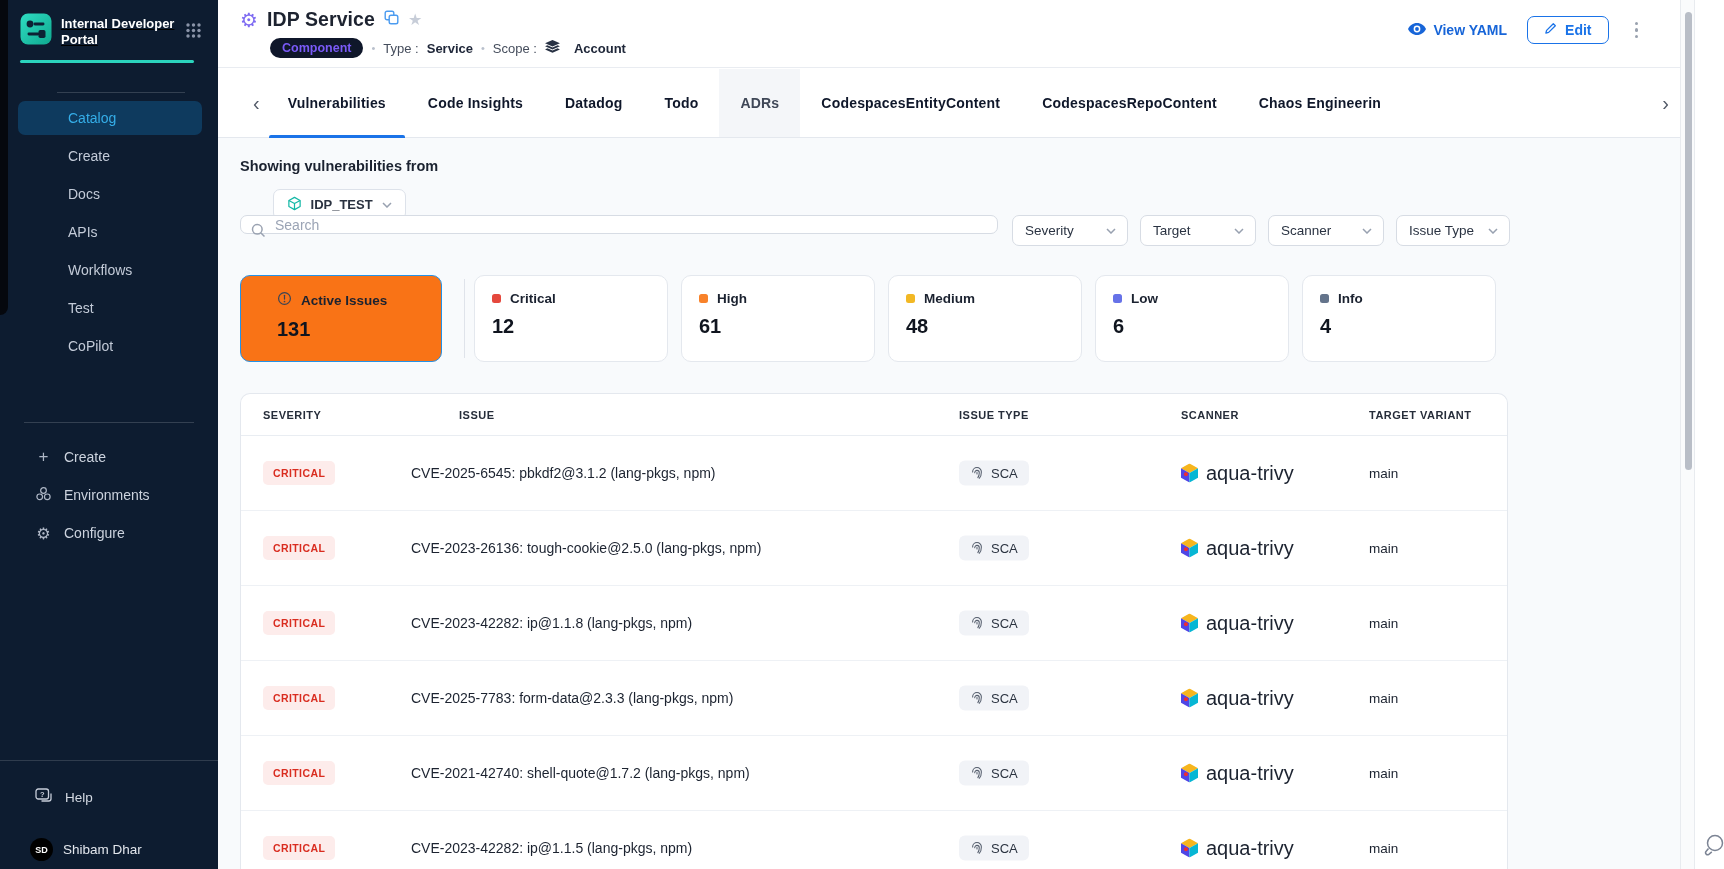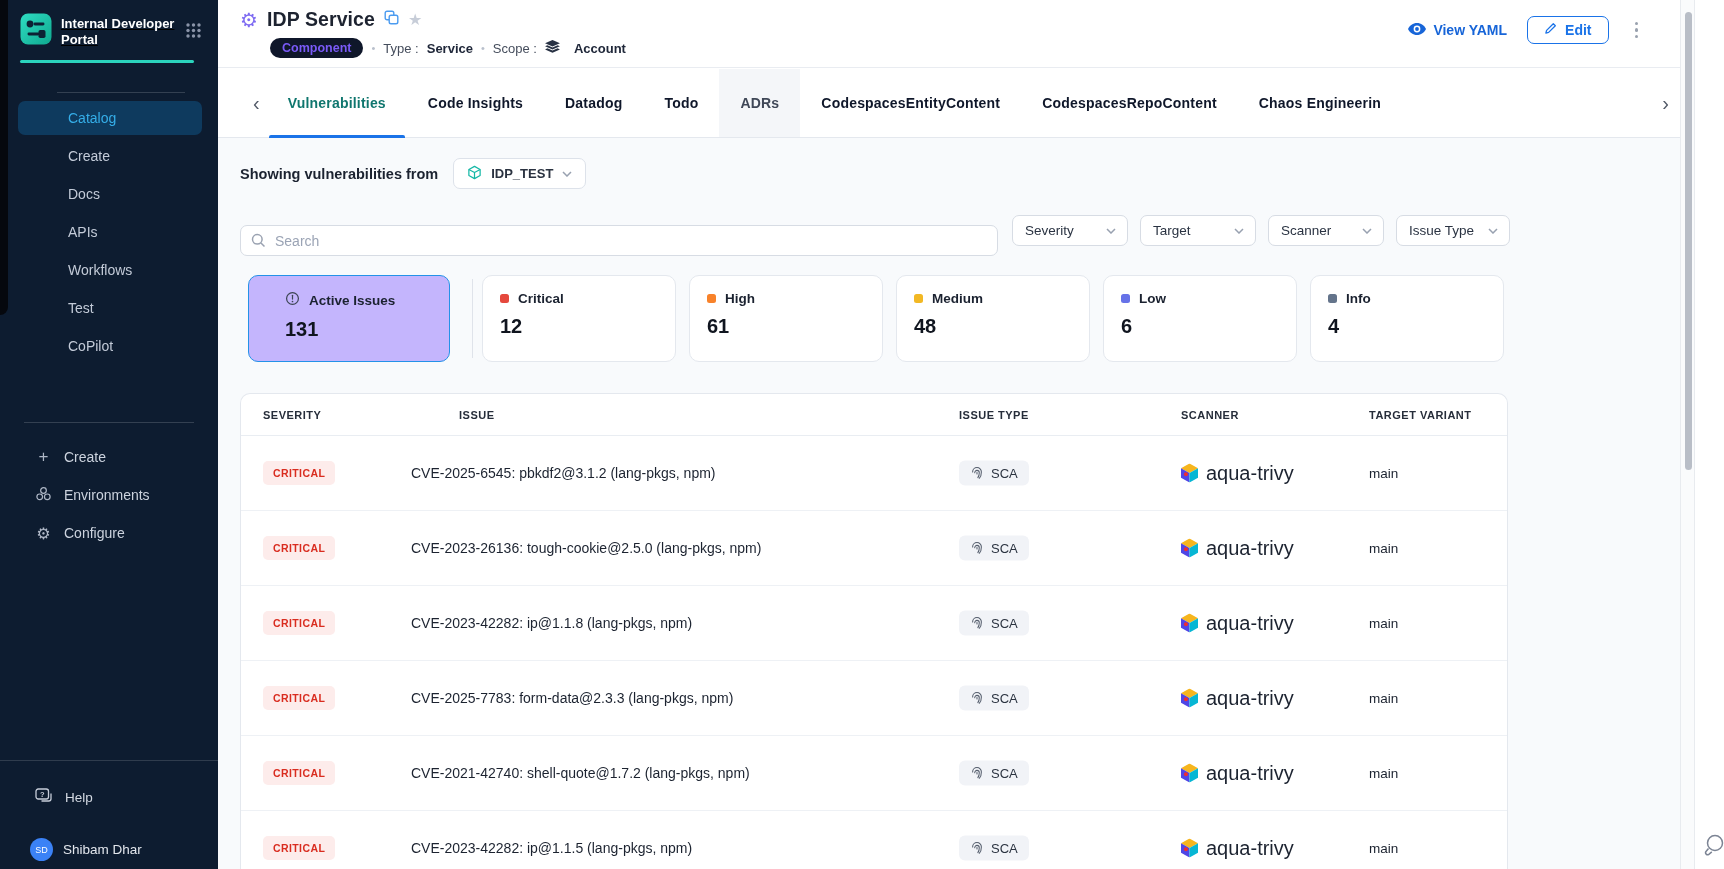--- a/index.html
+++ b/index.html
@@ -19,21 +19,21 @@
   .nav-item { height:34px; line-height:34px; padding-left:50px; border-radius:7px; color:#c3cbd8; font-size:14px; cursor:pointer; }
   .nav-item.active { background:#0e3a5e; color:#35aee8; }
   .nav-sep2 { position:absolute; left:24px; right:24px; top:422px; height:1px; background:rgba(255,255,255,.16); }
   .side-actions { position:absolute; left:0; top:438px; width:100%; }
   .side-action { height:38px; display:flex; align-items:center; padding-left:35px; gap:12px; color:#ccd3de; font-size:14px; cursor:pointer; }
   .plus-glyph { font-size:17px; color:#aeb7c6; width:17px; text-align:center; font-weight:400; }
   .cfg-glyph { font-size:16px; color:#aeb7c6; width:17px; text-align:center; }
   .bottom-sep { position:absolute; left:0; right:0; top:760px; height:1px; background:rgba(255,255,255,.14); }
   .help-row { position:absolute; left:35px; top:785px; height:24px; display:flex; gap:11px; align-items:center; color:#d3d9e2; font-size:13.5px; cursor:pointer; }
   .user-row { position:absolute; left:30px; top:838px; display:flex; gap:10px; align-items:center; color:#e2e6ec; font-size:13.5px; cursor:pointer; }
-  .avatar { width:23px; height:23px; border-radius:50%; background:#3b82f6; color:#fff; font-size:9px; font-weight:400; display:flex; align-items:center; justify-content:center; }
+  .avatar { width:23px; height:23px; border-radius:50%; background:#000000; color:#fff; font-size:9px; font-weight:700; display:flex; align-items:center; justify-content:center; }
 
   
   .main { position:absolute; left:218px; top:0; width:1462px; height:869px; background:#fff; }
 
   .page-header { position:absolute; left:0; top:0; right:0; height:68px; background:#fff; border-bottom:1px solid #e9ecf1; }
   .title-row { position:absolute; left:22px; top:8px; display:flex; align-items:center; gap:9px; }
   .hdr-gear { font-size:20px; color:#7e6bf2; line-height:20px; }
   .page-title { font-size:19.5px; font-weight:700; color:#1d2330; letter-spacing:.1px; }
   .star-glyph { font-size:16px; color:#c7cdd8; cursor:pointer; }
   .meta-row { position:absolute; left:52px; top:38px; display:flex; align-items:center; gap:8px; font-size:13px; color:#454d5c; }
@@ -43,44 +43,44 @@
   .scope-wrap { display:flex; align-items:center; gap:14px; }
 
   .header-actions { position:absolute; right:36px; top:16px; display:flex; align-items:center; gap:20px; }
   .view-yaml { display:flex; align-items:center; gap:7px; color:#1765d8; font-weight:700; font-size:14px; cursor:pointer; }
   .edit-btn { display:flex; align-items:center; gap:8px; border:1.5px solid #1a73e8; color:#1a73e8; font-weight:700; font-size:14px; border-radius:7px; padding:5px 16px; background:#fff; cursor:pointer; }
   .kebab { display:flex; flex-direction:column; gap:3px; padding:4px 6px; cursor:pointer; }
   .kebab i { width:3.5px; height:3.5px; border-radius:50%; background:#99a1ae; }
 
   .tabbar { position:absolute; top:69px; left:0; right:0; height:69px; background:#fff; border-bottom:1px solid #e4e8ee; display:flex; align-items:stretch; padding-left:28px; }
   .tab { display:flex; align-items:center; padding:0 21px; font-weight:700; font-size:14px; color:#0f172a; letter-spacing:.2px; position:relative; cursor:pointer; white-space:nowrap; }
-  .tab.active { color:#0f766e; }
+  .tab.active { color:#0f172a; }
   .tab.active::after { content:""; position:absolute; left:2px; right:2px; bottom:-1px; height:3px; background:#1a73e8; border-radius:2px 2px 0 0; }
   .tab.emphasis { color:#3f4757; background:#f4f6f9; }
   .tab-chevron { align-self:center; color:#525a68; font-size:20px; padding:0 7px; cursor:pointer; line-height:1; }
   .tab-chevron.right { margin-left:auto; margin-right:4px; }
 
   .content { position:absolute; top:138px; left:0; right:0; bottom:0; background:#f8fafc; overflow:hidden; }
-  .showing-row { position:absolute; left:22px; top:20px; display:flex; align-items:center; gap:15px; }
+  .showing-row { position:absolute; left:22px; top:20px; display:flex; align-items:center; gap:15px;flex-direction:column; }
   .showing-label { font-size:14.5px; font-weight:700; color:#1b2230; }
   .project-select { height:31px; background:#fff; border:1px solid #dde2ea; border-radius:7px; display:flex; align-items:center; gap:9px; padding:0 13px; font-size:13px; font-weight:600; color:#2a3240; cursor:pointer; }
 
-  .search-wrap { position:absolute; left:22px; top:87px; width:758px; height:31px; }
+  .search-wrap { position:absolute; left:22px; top:77px; width:758px; height:19px; }
   .search-wrap svg { position:absolute; left:11px; top:8px; }
   .search-input { width:100%; height:100%; border:1px solid #d7dce4; border-radius:7px; background:#fff; padding:0 10px 0 34px; font-size:14px; color:#2a3240; font-family:inherit; outline:none; }
   .search-input::placeholder { color:#9ba4b5; }
 
   .filter { position:absolute; top:77px; height:31px; background:#fff; border:1px solid #d7dce4; border-radius:7px; display:flex; align-items:center; justify-content:space-between; padding:0 11px 0 12px; font-size:13.5px; color:#2a3342; cursor:pointer; }
   .f0 { left:794px; width:116px; } .f1 { left:922px; width:116px; }
   .f2 { left:1050px; width:116px; } .f3 { left:1178px; width:114px; }
 
   .stats-row { position:absolute; left:22px; top:137px; height:87px; display:flex; align-items:stretch; }
   .stat-card { background:#fff; border:1px solid #e4e8ee; border-radius:10px; padding:15px 17px; width:194px; margin-left:13px; }
   .stat-card.first { margin-left:9px; }
-  .stat-card.active-card { width:202px; margin-left:8px; border:1.6px solid #2492e8; background:#c4b5fd;padding-left:36px; }
+  .stat-card.active-card { width:202px; margin-left:0; border:1.6px solid #2492e8; background:#f97316;padding-left:36px; }
   .v-divider { width:1px; background:#dfe3ea; margin:4px 0 4px 22px; }
   .stat-top { display:flex; align-items:center; gap:9px; font-size:13.5px; font-weight:600; color:#1b2230; }
   .sev-dot { width:9px; height:9px; border-radius:2.5px; flex:0 0 auto; }
   .stat-value { margin-top:9px; font-size:20px; font-weight:800; color:#10151f; }
 
   .table-card { position:absolute; left:22px; top:255px; width:1268px; height:510px; background:#fff; border:1px solid #e4e8ee; border-bottom:none; border-radius:10px 10px 0 0; }
   .thead { position:relative; height:42px; border-bottom:1px solid #e9edf2; }
   .thead .col { position:absolute; top:15px; font-size:11px; font-weight:700; letter-spacing:.5px; color:#262d3a; }
   .c-sev { left:22px; } .c-issue { left:170px;margin-left:48px; } .c-type { left:718px; } .c-scan { left:940px; } .c-target { left:1128px; }
   .trow { position:relative; height:75px; border-bottom:1px solid #eef1f5; cursor:pointer; }

